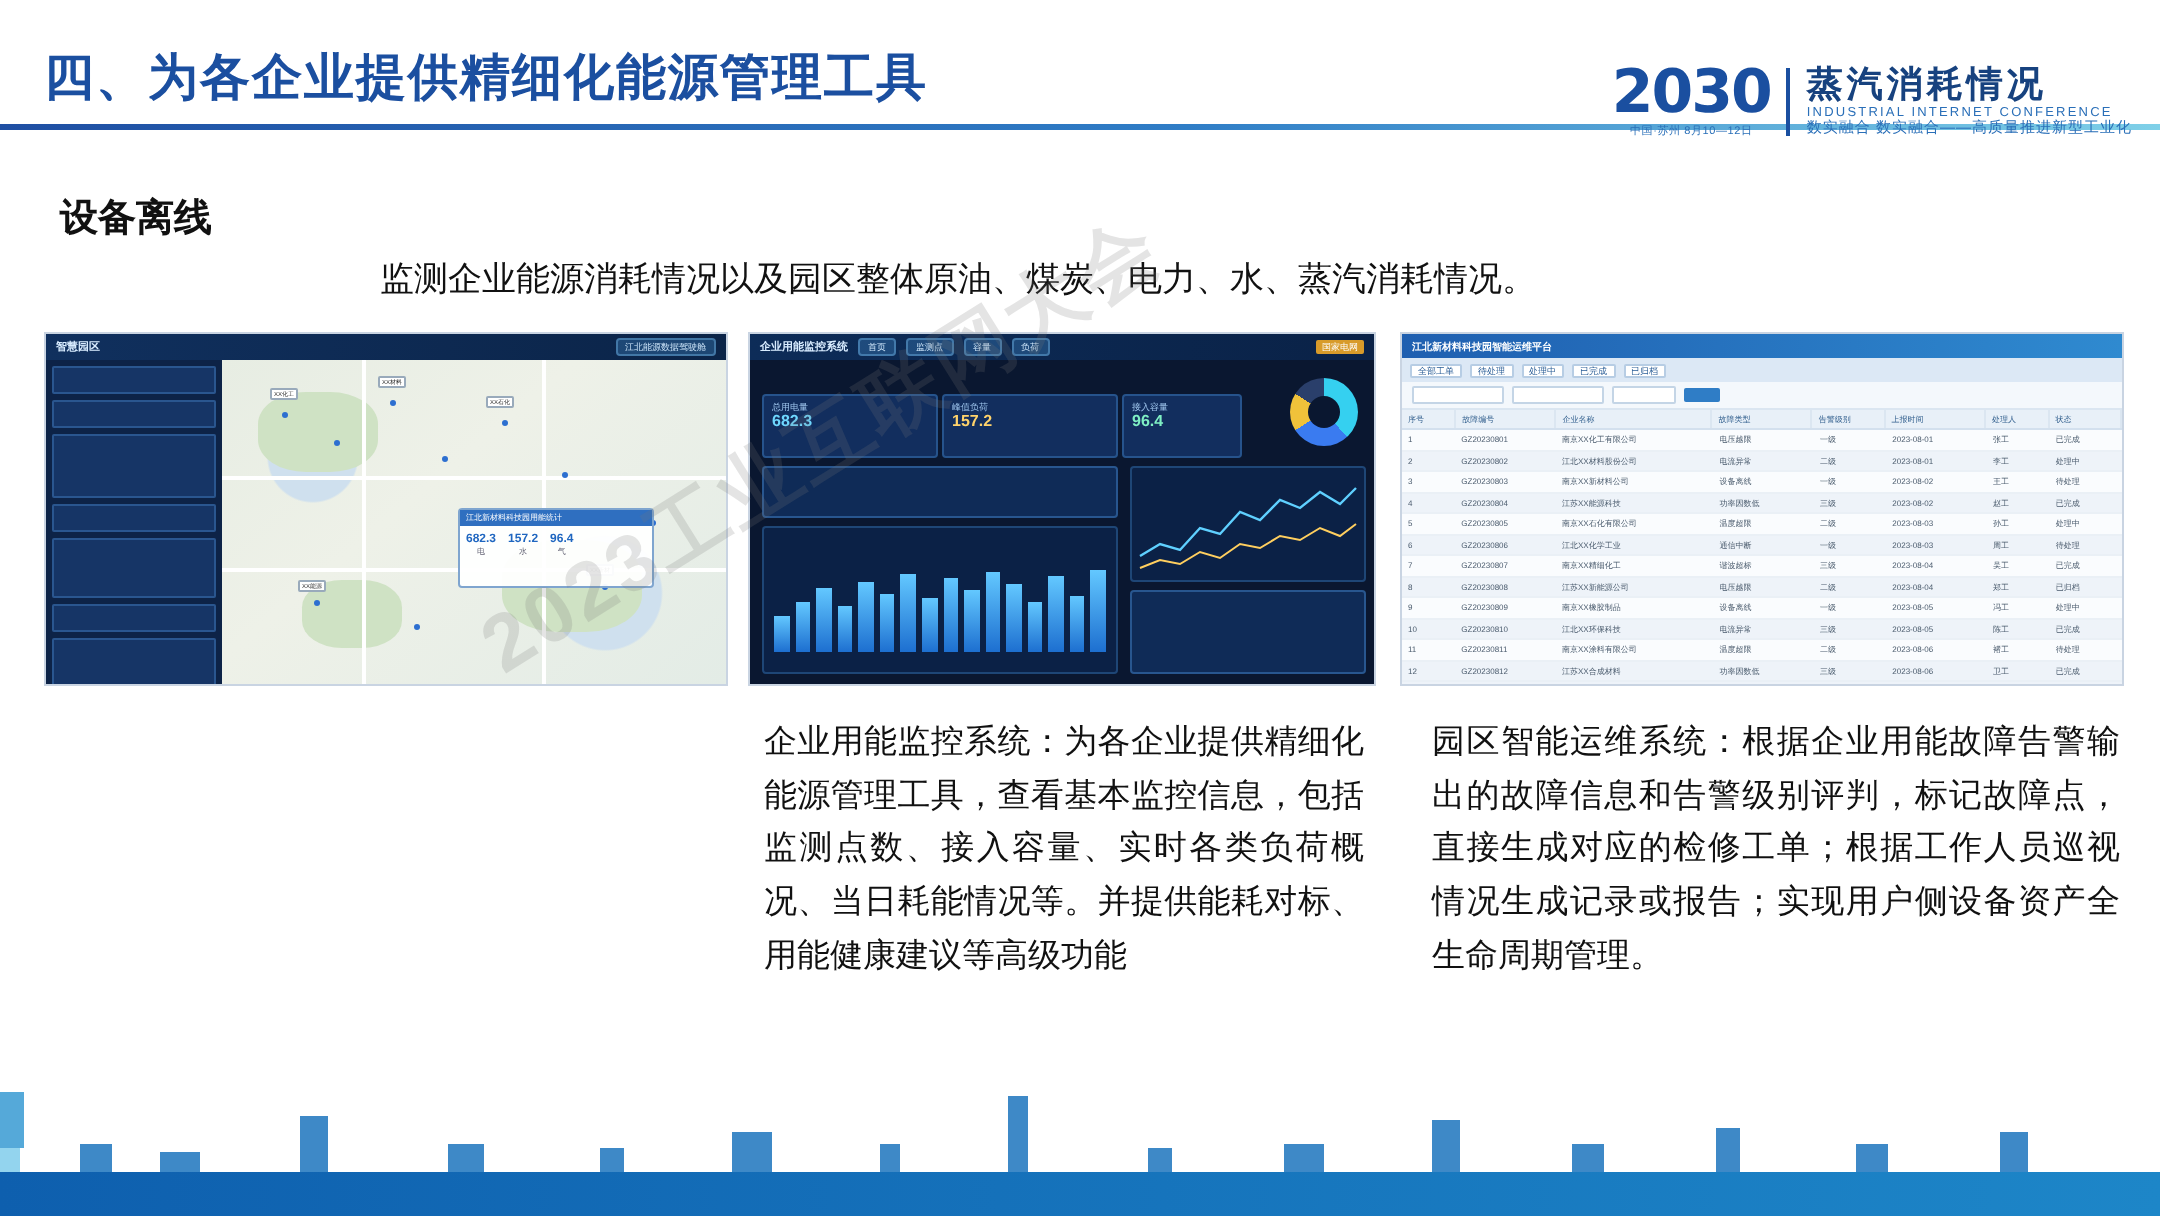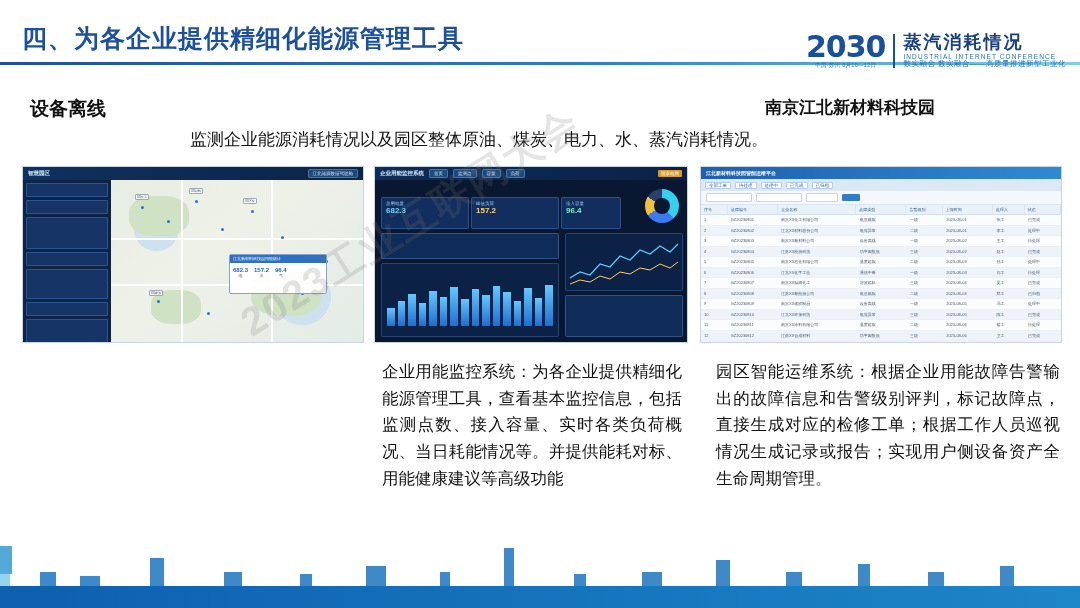--- a/index.html
+++ b/index.html
@@ -139,21 +139,20 @@
     </div>
     <div class="logo-div"></div>
     <div class="logo-right">
       <div class="logo-cn">蒸汽消耗情况</div>
       <div class="logo-en">INDUSTRIAL INTERNET CONFERENCE</div>
       <div class="logo-sub">数实融合 数实融合——高质量推进新型工业化</div>
     </div>
   </div>
 
   <div class="sec-title">设备离线</div>
-  <div class="park-name">南京江北新材料科技园</div>
   <div class="lede">监测企业能源消耗情况以及园区整体原油、煤炭、电力、水、蒸汽消耗情况。</div>
 
   <div class="shot shot1">
     <div class="mini-top" style="background:linear-gradient(90deg,#10305e,#0b2448);">
       <span class="t">智慧园区</span>
       <span class="pill" style="margin-left:auto;">江北能源数据驾驶舱</span>
     </div>
 
     <div class="left-list">
       <div class="ll-row"></div>

